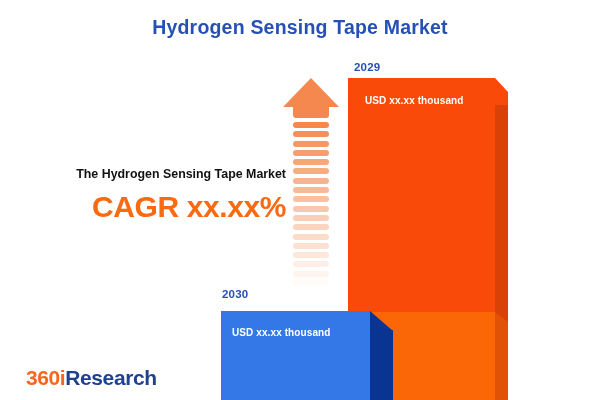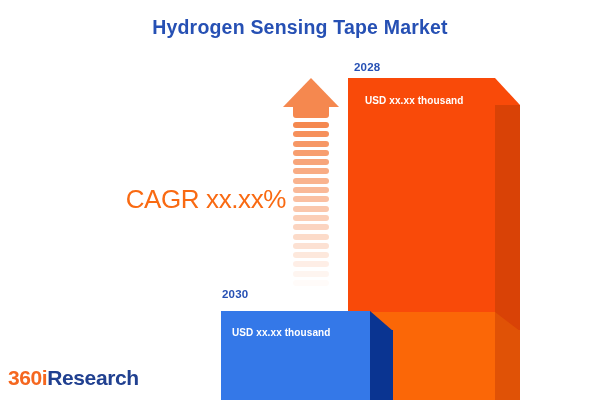--- a/index.html
+++ b/index.html
@@ -8,21 +8,21 @@
   }
   body {
     width: 600px;
     height: 400px;
     background: #ffffff;
     font-family: "Liberation Sans", sans-serif;
     overflow: hidden;
   }
   .canvas {
     position: relative;
-    width: 600px;
+    width: 508px;
     height: 400px;
     background: #ffffff;
     overflow: hidden;
   }
 
   
   .chart-title {
     position: absolute;
     left: 0;
     top: 16px;
@@ -42,33 +42,33 @@
     width: 272px;
     text-align: right;
   }
   .statement-line {
     font-size: 12.4px;
     font-weight: bold;
     color: #111111;
     line-height: 16px;
   }
   .cagr {
-    margin-top: 16px;
-    font-size: 26px;
-    font-weight: normal;
+    margin-top: 8px;
+    font-size: 30px;
+    font-weight: bold;
     color: #F96A12;
     letter-spacing: -0.4px;
     line-height: 34px;
     white-space: nowrap;
   }
 
   
   .logo {
     position: absolute;
-    left: 8px;
+    left: 26px;
     top: 366px;
     font-size: 21px;
     font-weight: bold;
     letter-spacing: -0.4px;
   }
   .logo-360i { color: #F5671F; }
   .logo-research { color: #204090; }
 
   
   .arrow {
@@ -216,20 +216,21 @@
   .value-2024 { left: 232px; top: 327px; }
 </style>
 </head>
 <body>
 
 <div class="canvas">
 
   <div class="chart-title">Hydrogen Sensing Tape Market</div>
 
   <div class="statement">
+    <div class="statement-line">The Hydrogen Sensing Tape Market</div>
     <div class="cagr">CAGR xx.xx%</div>
   </div>
 
   <div class="arrow">
     <div class="arrow-head"></div>
     <div class="arrow-neck"></div>
     <div class="arrow-shaft" id="arrow-shaft">
         <div class="shaft-seg" style="background: rgb(245, 136, 79);"></div>
         <div class="shaft-seg" style="background: rgba(245, 136, 79, 0.933);"></div>
         <div class="shaft-seg" style="background: rgba(245, 136, 79, 0.875);"></div>
@@ -256,21 +257,21 @@
   <div class="bar-2032-top"></div>
   <div class="bar-2032-side"></div>
   <div class="bar-2032-front-lower"></div>
   <div class="bar-2032-side-lower-bevel"></div>
   <div class="bar-2032-side-lower"></div>
 
   <div class="bar-2024-front"></div>
   <div class="bar-2024-top"></div>
   <div class="bar-2024-side"></div>
 
-  <div class="year-label year-2032">2028</div>
+  <div class="year-label year-2032">2029</div>
   <div class="bar-value value-2032">USD xx.xx thousand</div>
 
   <div class="year-label year-2024">2030</div>
   <div class="bar-value value-2024">USD xx.xx thousand</div>
 
   <div class="logo">
     <span class="logo-360i">360i</span><span class="logo-research">Research</span>
   </div>
 
 </div>

